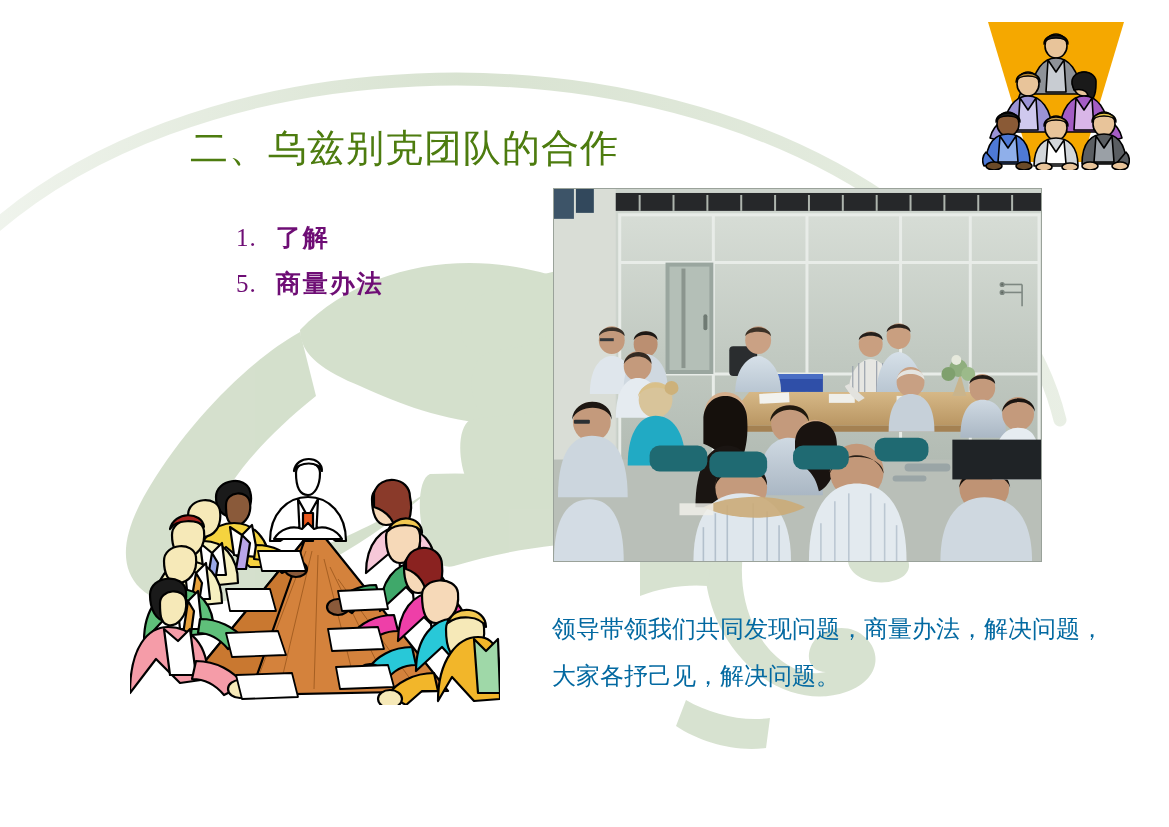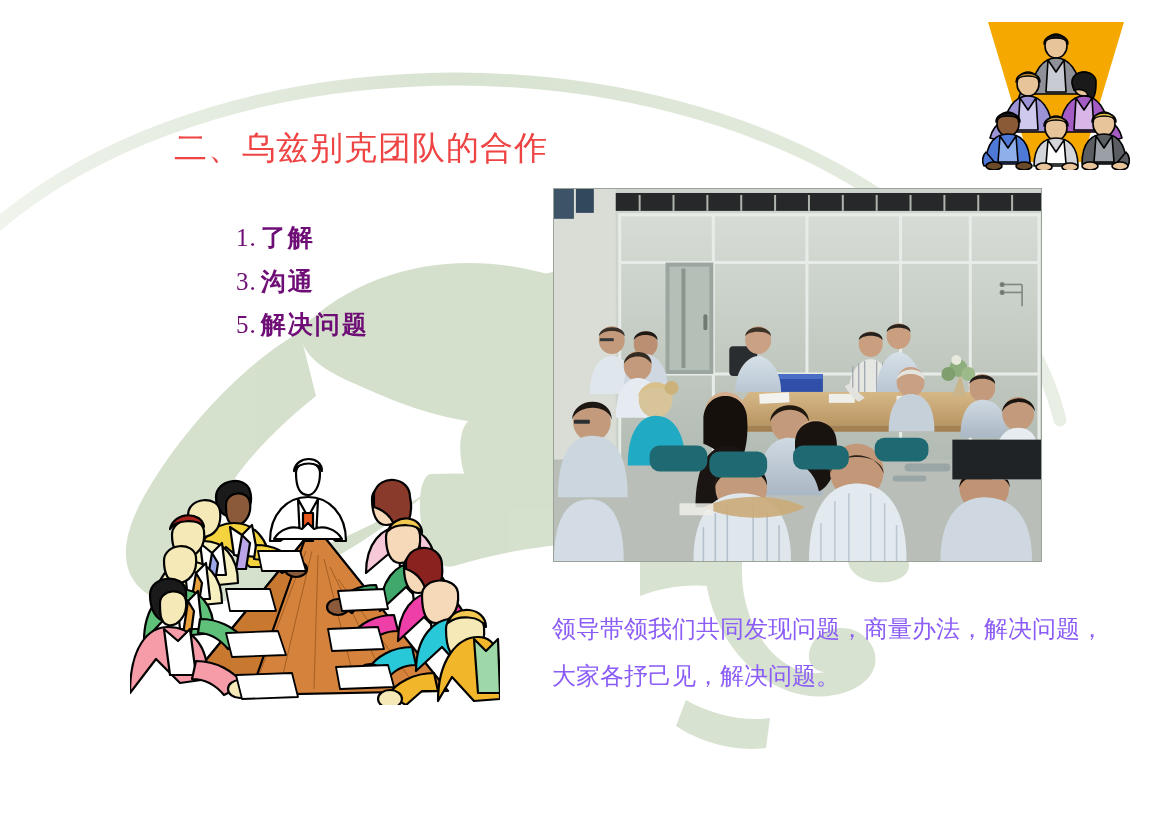--- a/index.html
+++ b/index.html
@@ -31,26 +31,26 @@
     left: 0; top: 0;
     width: 1169px;
     height: 827px;
     pointer-events: none;
     z-index: 1;
   }
 
   
   #title {
     position: absolute;
-    left: 174px;
+    left: 190px;
     top: 128px;
-    font-size: 33px;
+    font-size: 38px;
     line-height: 40px;
     letter-spacing: 1px;
-    color: #ef4444;
+    color: #4d7c0f;
     white-space: nowrap;
     z-index: 5;
   }
 
   
   #bullet-list {
     position: absolute;
     left: 236px;
     top: 216px;
     z-index: 5;
@@ -63,24 +63,24 @@
     font-weight: bold;
     white-space: nowrap;
     font-family: "Liberation Serif", "DejaVu Serif", serif;
   }
   .bullet-num {
     font-family: "Liberation Serif", "DejaVu Serif", serif;
     font-weight: normal;
     letter-spacing: 1px;
   }
   .bullet-text {
-    font-family: Liberation Sans, sans-serif;
+    font-family: Liberation Mono, monospace;
     font-weight: bold;
     letter-spacing: 2px;
-    margin-left: 4px;
+    margin-left: 19px;
   }
 
   
   #photo-frame {
     position: absolute;
     left: 553px;
     top: 188px;
     width: 489px;
     height: 374px;
     z-index: 6;
@@ -92,21 +92,21 @@
   #photo-svg { display:block; width:100%; height:100%; }
 
   
   #caption {
     position: absolute;
     left: 552px;
     top: 606px;
     width: 530px;
     font-size: 24px;
     line-height: 47px;
-    color: #8b5cf6;
+    color: #0369a1;
     z-index: 5;
   }
   .caption-line { display:block; white-space: nowrap; }
 
   
   #clipart-meeting {
     position: absolute;
     left: 130px;
     top: 443px;
     width: 370px;
@@ -191,24 +191,21 @@
     </g>
   </svg>
 
   <div id="title">二、乌兹别克团队的合作</div>
 
   <div id="bullet-list">
     <div class="bullet-row">
       <span class="bullet-num">1.</span><span class="bullet-text">了解</span>
     </div>
     <div class="bullet-row">
-      <span class="bullet-num">3.</span><span class="bullet-text">沟通</span>
-    </div>
-    <div class="bullet-row">
-      <span class="bullet-num">5.</span><span class="bullet-text">解决问题</span>
+      <span class="bullet-num">5.</span><span class="bullet-text">商量办法</span>
     </div>
   </div>
 
   <div id="photo-frame">
     <svg id="photo-svg" viewBox="0 0 489 374" preserveAspectRatio="none">
       <defs>
         <linearGradient id="glassG" x1="0" y1="0" x2="0" y2="1">
           <stop offset="0" stop-color="#d7ddd6"></stop>
           <stop offset="0.55" stop-color="#c2cac2"></stop>
           <stop offset="1" stop-color="#b2bbb3"></stop>

